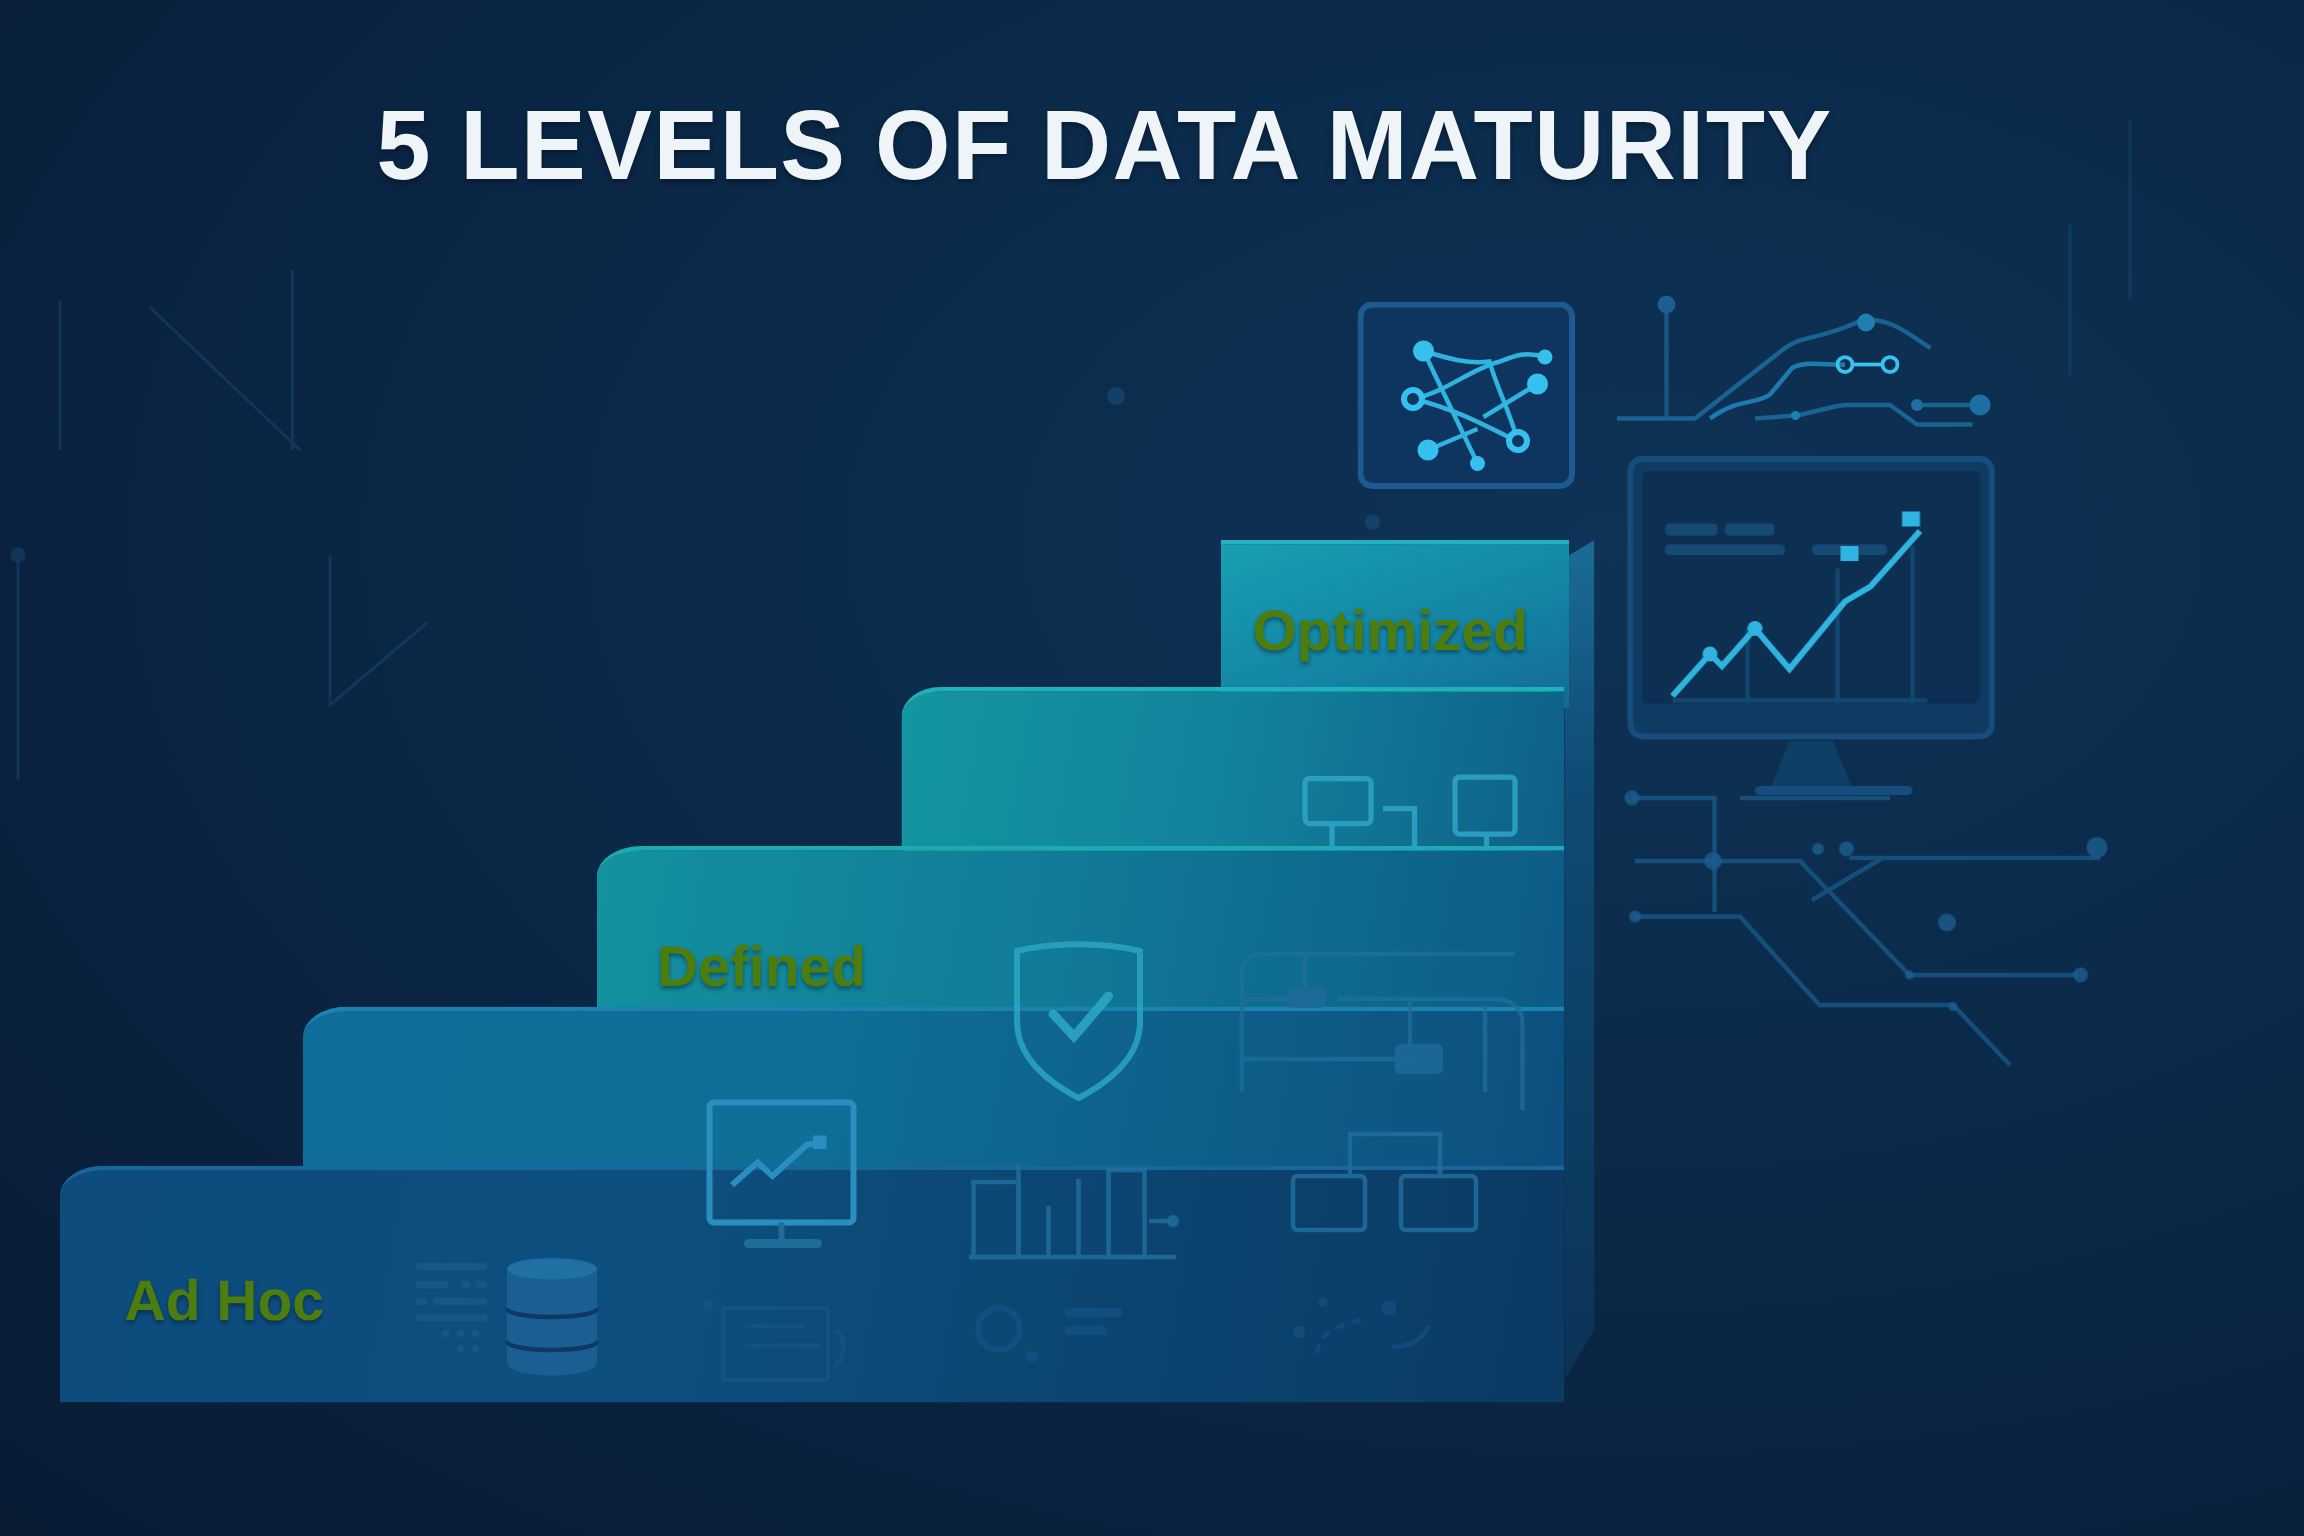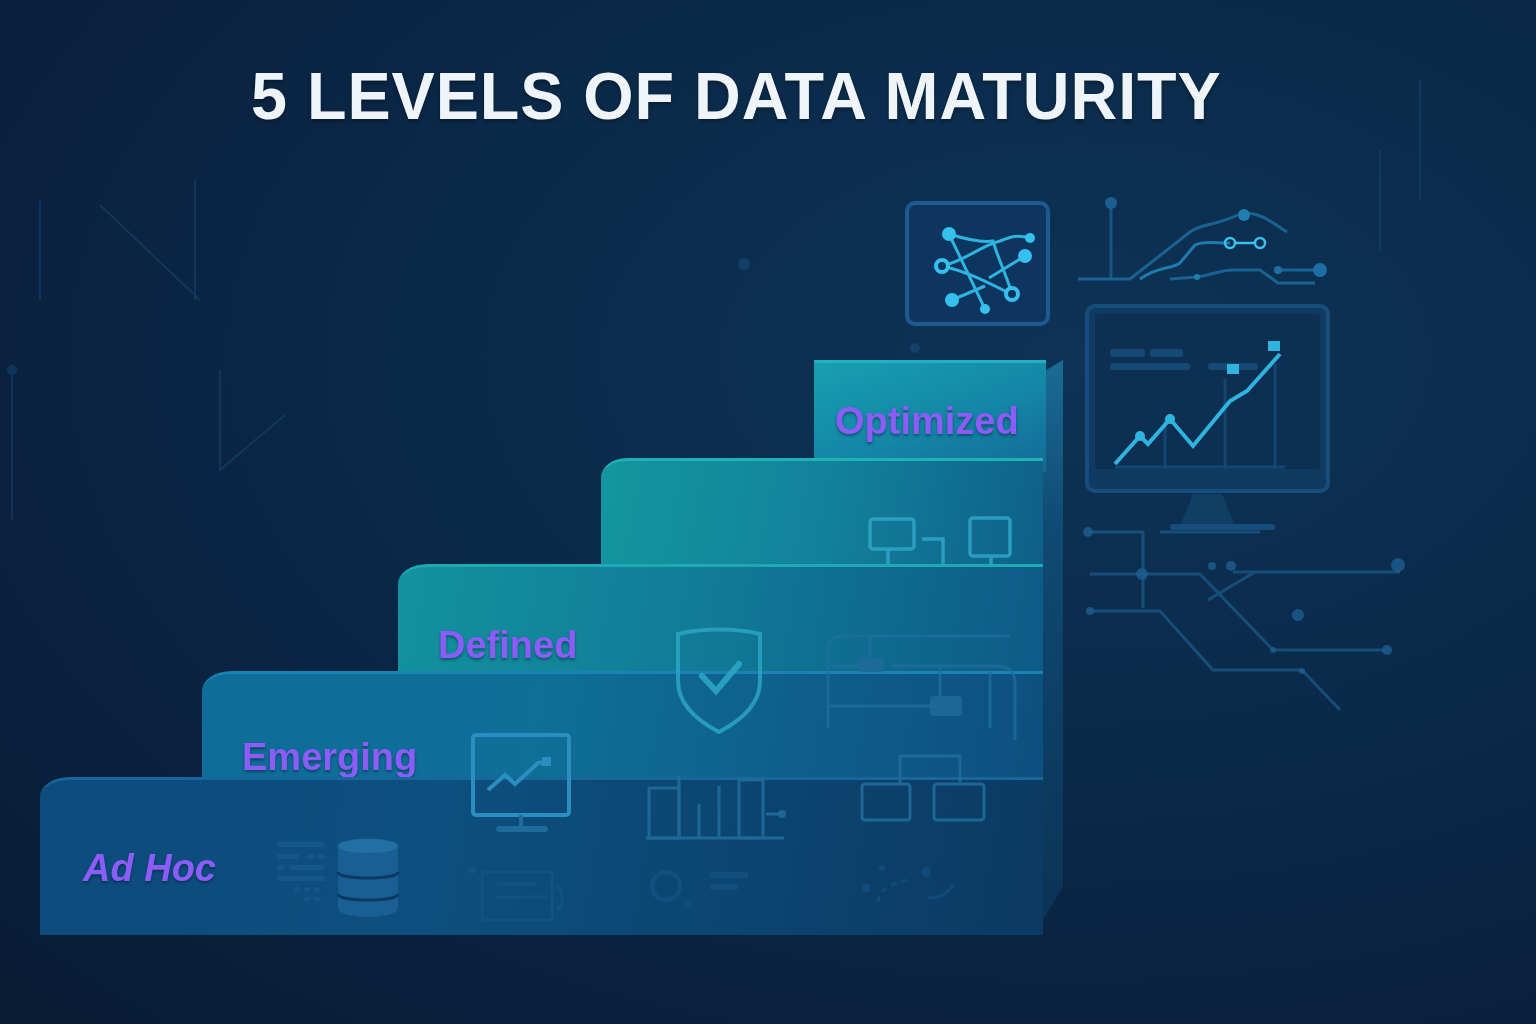--- a/index.html
+++ b/index.html
@@ -17,21 +17,21 @@
     transform: scaleX(0.98); transform-origin: left top;
     text-shadow: 0 2px 4px rgba(0,0,0,0.35);
   }
 
   .step {
     position: absolute;
     border-top-left-radius: 22px 18px;
   }
   .step .face { position: absolute; left: 0; right: 0; bottom: 0; }
   .step .label {
-    position: absolute; color: #8b5cf6; font-weight: 700; font-size: 38px;
+    position: absolute; color: #4d7c0f; font-weight: 700; font-size: 38px;
     text-shadow: 0 2px 3px rgba(0,20,40,0.45);
   }
 
   
   .side-slab {
     position: absolute; left: 1043px; top: 360px; width: 20px; height: 560px;
     background: linear-gradient(180deg, #1a6c95 0%, #0f4a73 30%, #0b3356 100%);
     clip-path: polygon(0 12px, 100% 0, 100% 94%, 0 100%);
   }
 
@@ -163,24 +163,23 @@
   </div>
 </div>
 
 <div class="step" style="left:398px; top:564px; width:645px; height:130px;">
   <div class="face" style="top:0; border-top-left-radius:30px 20px; background:linear-gradient(100deg,#13929f 0%,#117c98 45%,#0d5a86 100%); border-top:3px solid #1daab5;"></div>
   <div class="label" style="left:40px; top:60px;">Defined</div>
 </div>
 
 <div class="step" style="left:202px; top:671px; width:841px; height:135px;">
   <div class="face" style="top:0; border-top-left-radius:30px 20px; background:linear-gradient(100deg,#0f6d99 0%,#0f6f97 40%,#0d4f7e 100%); border-top:3px solid #1a83b4;"></div>
-  <div class="label" style="left:40px; top:65px;">Emerging</div>
-</div>
-
-<div class="step" style="left:40px; top:777px; width:1003px; height:158px;font-style:italic;">
+</div>
+
+<div class="step" style="left:40px; top:777px; width:1003px; height:158px;">
   <div class="face" style="top:0; border-top-left-radius:30px 20px; background:linear-gradient(100deg,#0d4c7d 0%,#0d4f7e 40%,#0b3a63 100%); border-top:3px solid #17679c;"></div>
   <div class="label" style="left:43px; top:70px;">Ad Hoc</div>
 </div>
 
 <div class="icon" style="left:672px; top:626px; width:94px; height:108px;">
   <svg class="svg-fill" viewBox="0 0 94 108">
     <path d="M6 8 C30 2 64 2 88 8 V55 C88 78 70 94 47 106 C24 94 6 78 6 55 Z" fill="none" stroke="#2ba5c4" stroke-width="4" opacity="0.85"></path>
     <path d="M30 50 L44 65 L67 38" fill="none" stroke="#2ba5c4" stroke-width="6" stroke-linecap="round" opacity="0.9"></path>
   </svg>
 </div>

